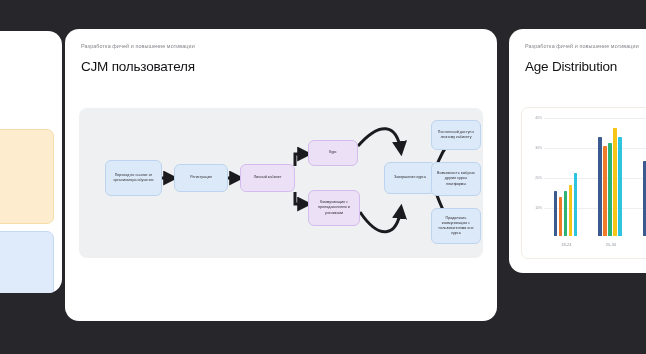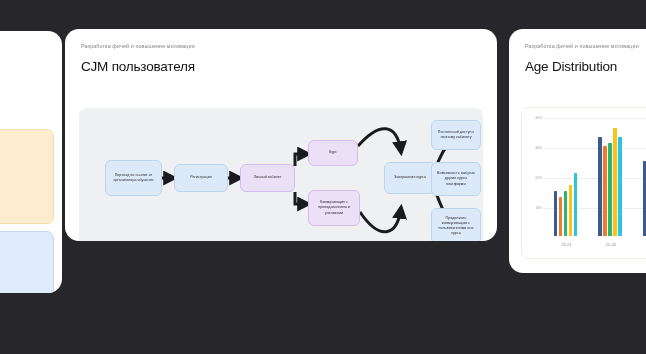--- a/index.html
+++ b/index.html
@@ -32,21 +32,21 @@
     white-space: nowrap;
   }
 
   
   #card-left { left: -46px; top: 31px; width: 108px; height: 262px; }
   .lblock { position: absolute; left: 8px; width: 92px; border-radius: 7px; }
   #lblock-warm { top: 98px; height: 95px; background: #fdeccd; border: 1px solid #f5dca8; }
   #lblock-cool { top: 200px; height: 95px; background: #dfeafb; border: 1px solid #c6d9f2; }
 
   
-  #card-center { left: 65px; top: 29px; width: 432px; height: 212px; }
+  #card-center { left: 65px; top: 29px; width: 432px; height: 292px; }
   #center-head { padding: 14px 16px 0 16px; }
   #center-head .card-title { margin-top: 10px; }
   #canvas {
     position: absolute; left: 14px; top: 79px;
     width: 404px; height: 150px;
     background: #eef0f2; border-radius: 8px;
     overflow: hidden;
   }
   .node {
     position: absolute;

